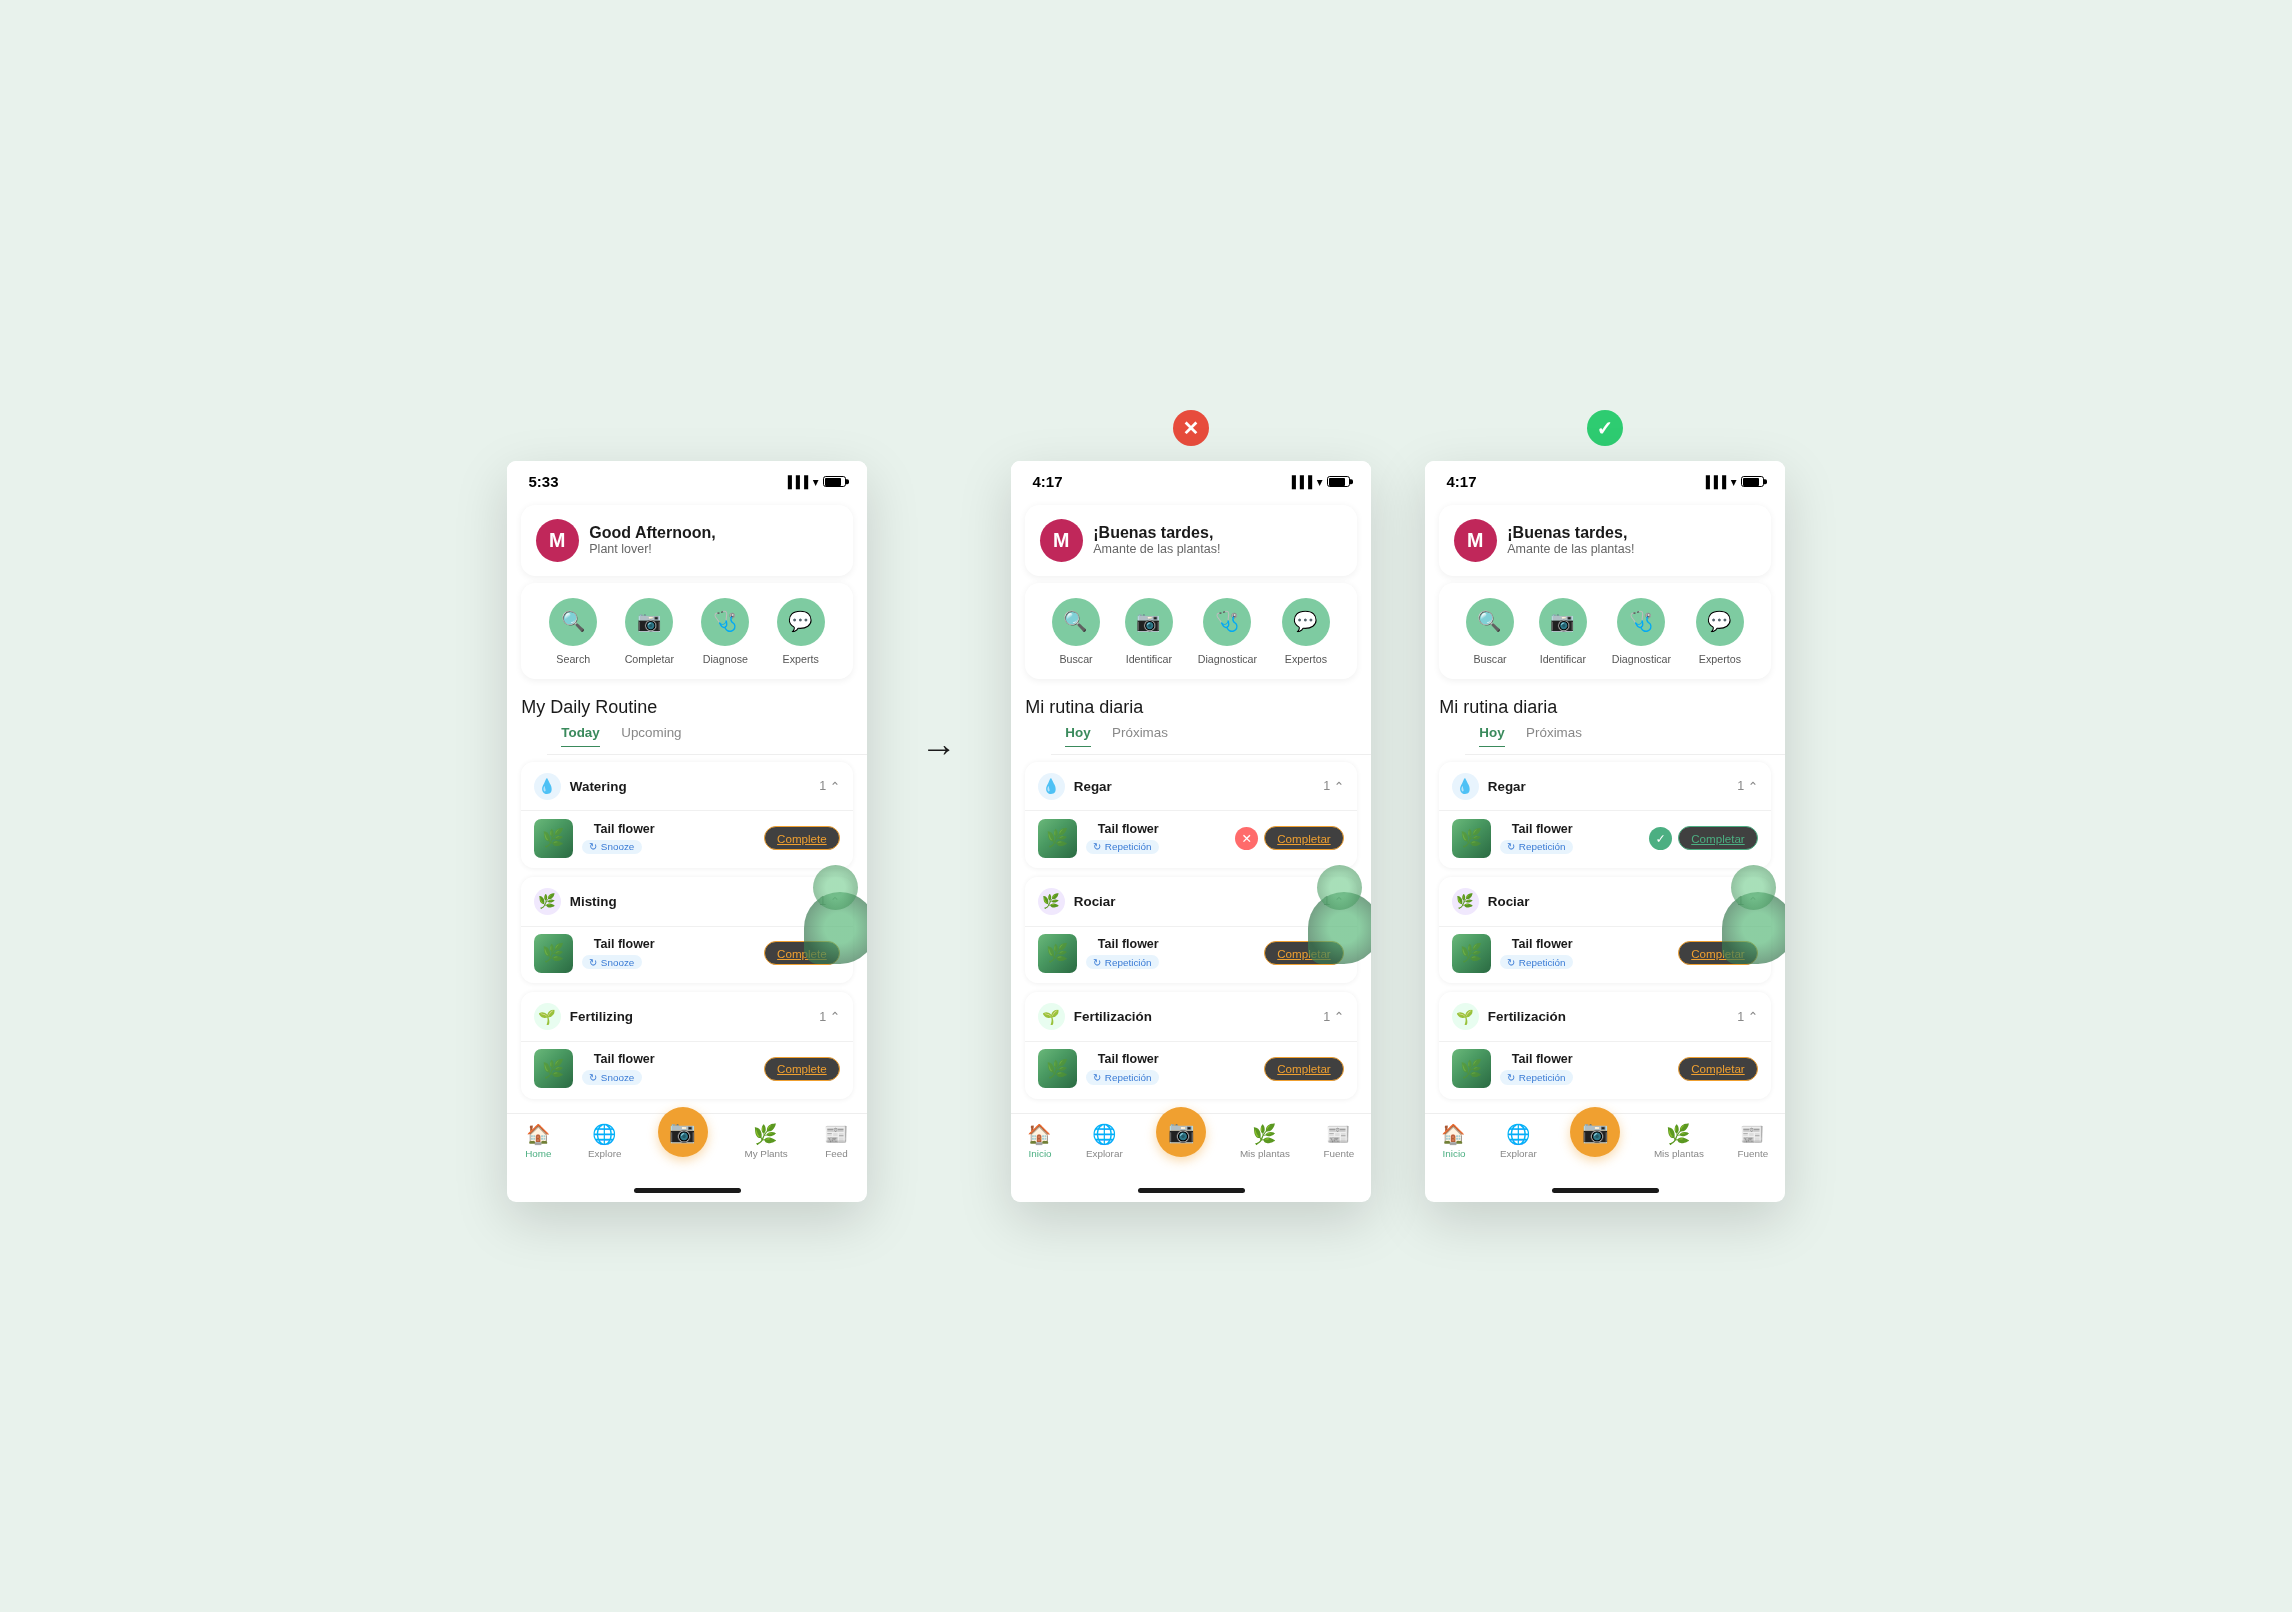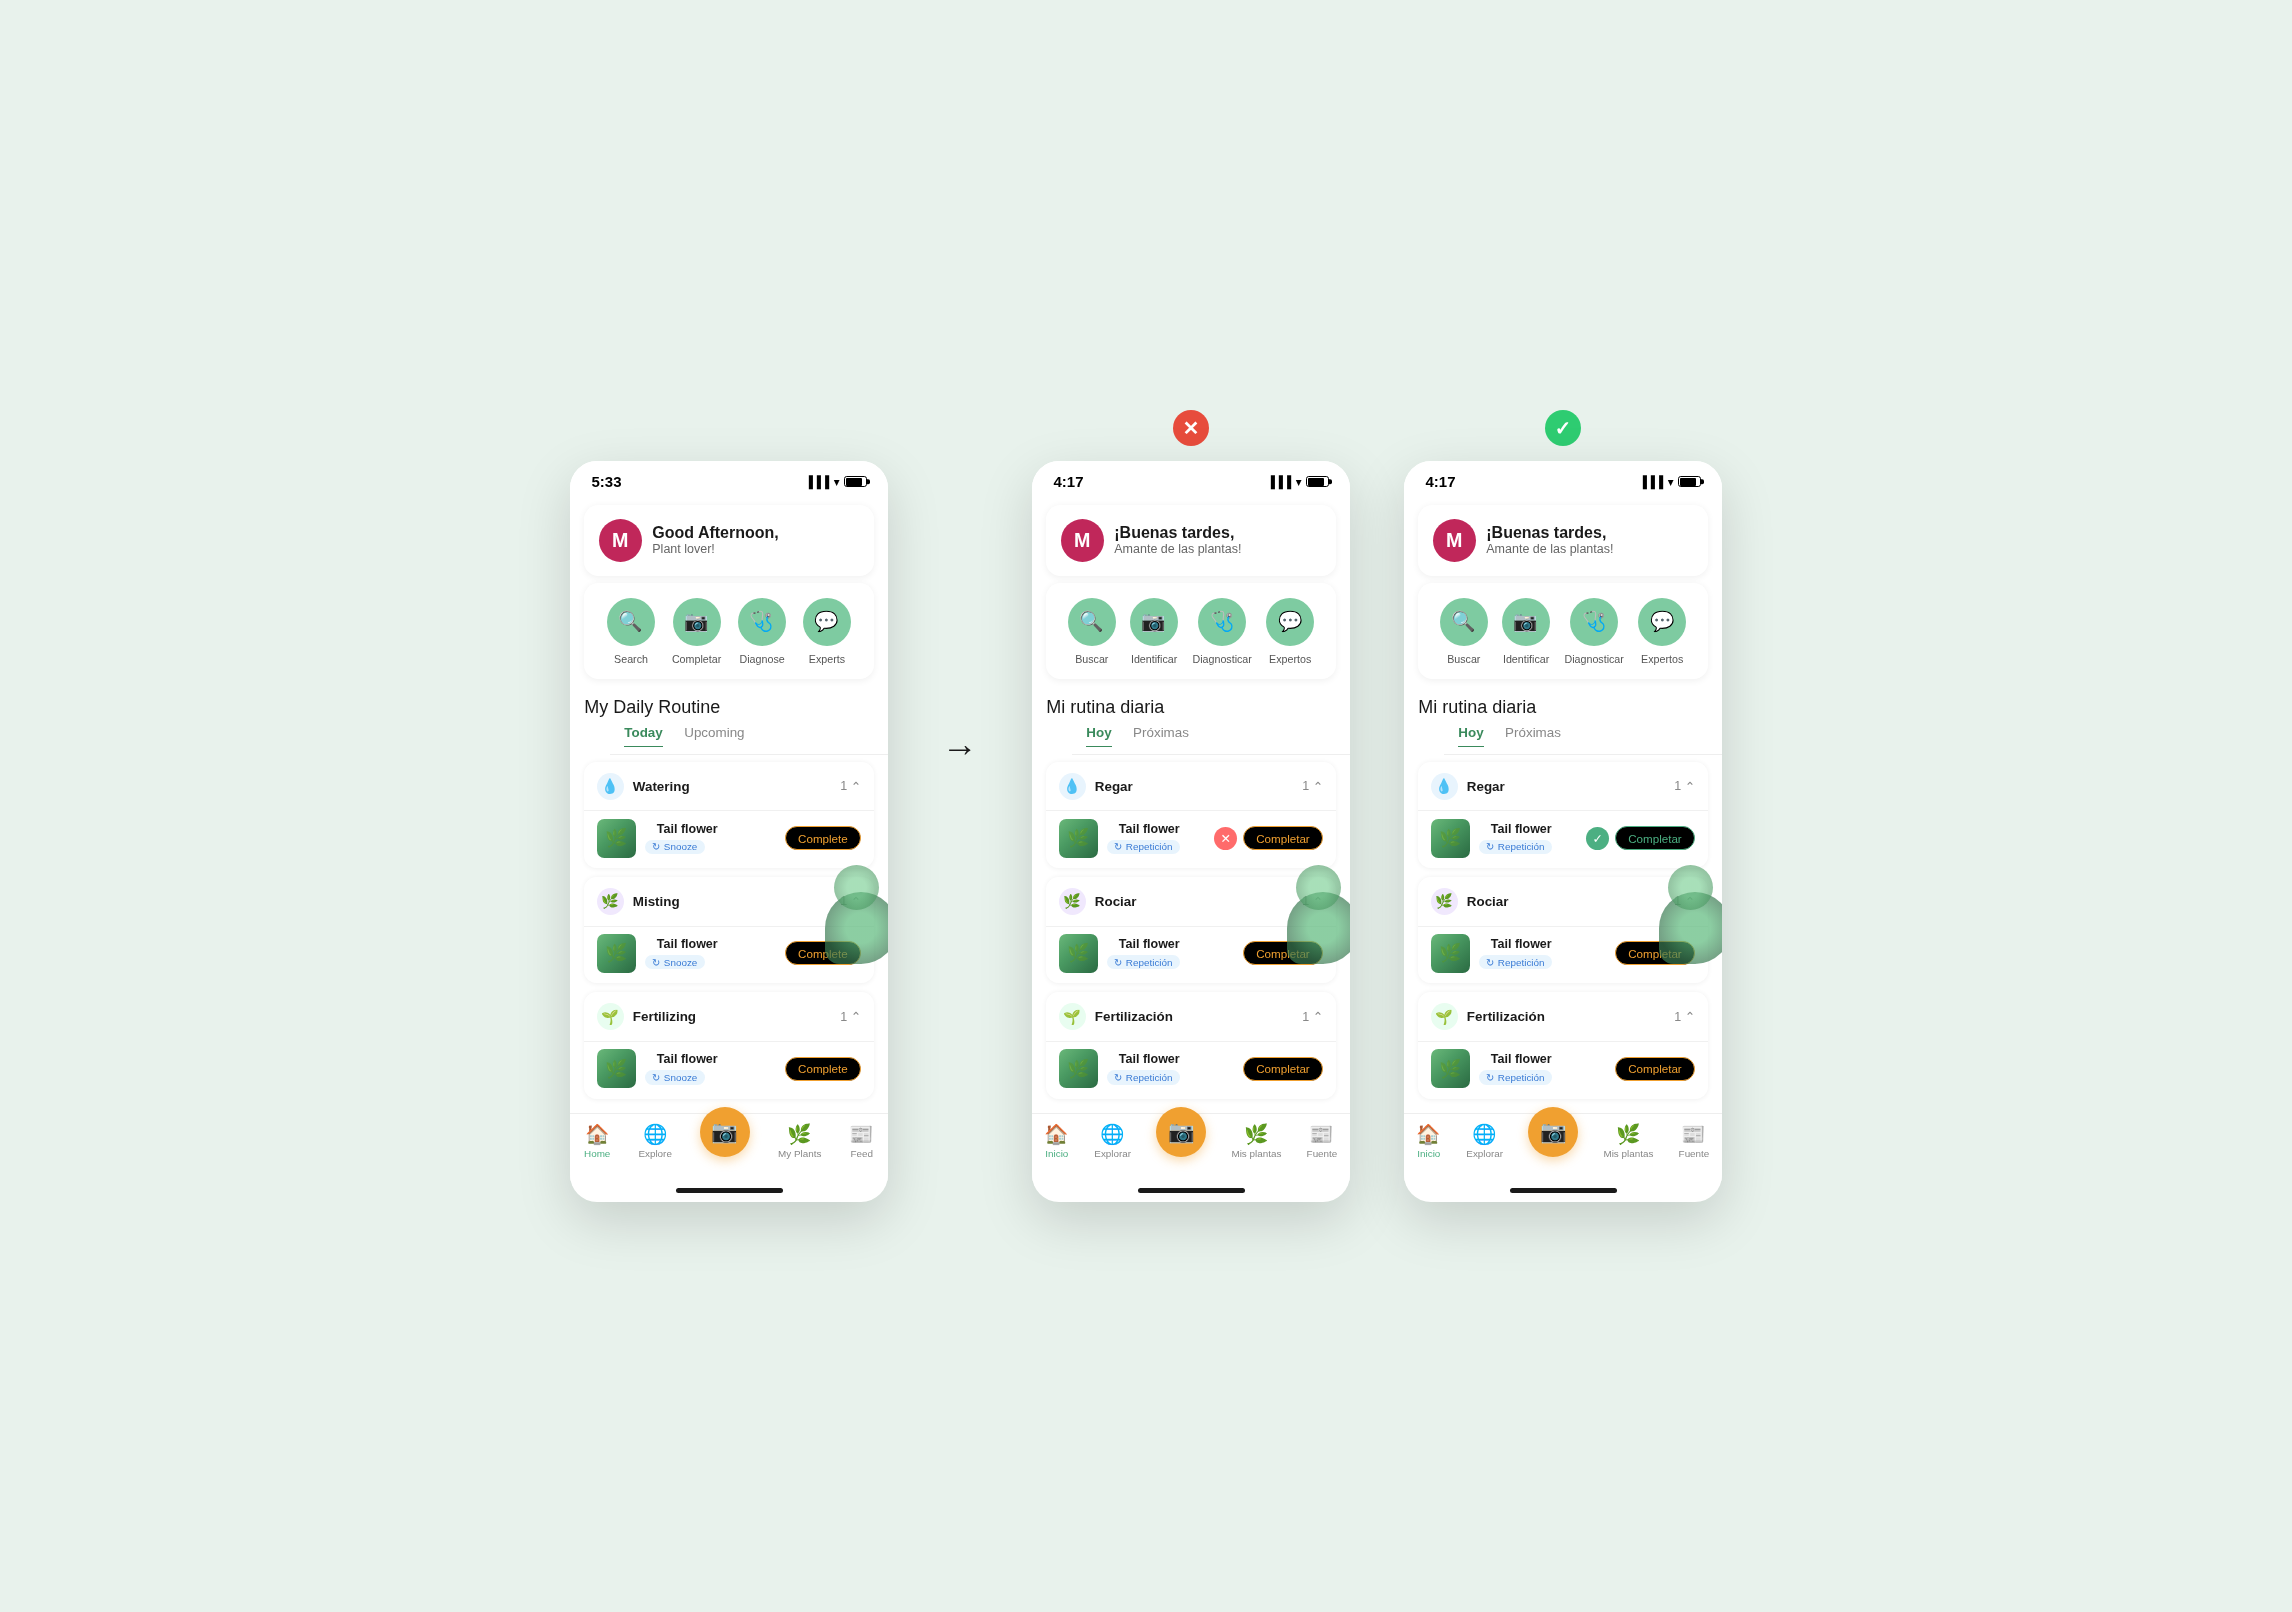--- a/index.html
+++ b/index.html
@@ -13,23 +13,23 @@
       padding: 36px 18px;
     }
     .page-wrapper {
       display: flex;
       gap: 54px;
       align-items: flex-start;
       position: relative;
     }
     
     .phone {
-      width: 318px;
+      width: 360px;
       background: white;
-      border-radius: 27px;
+      border-radius: 9px;
       box-shadow: 0 18px 54px rgba(0,0,0,0.15);
       overflow: hidden;
       position: relative;
       flex-shrink: 0;
     }
     
     .status-bar {
       display: flex;
       justify-content: space-between;
       align-items: center;
@@ -281,27 +281,28 @@
       font-size: 9.9px;
       margin-top: 3.6px;
     }
     .snooze-badge.repeticion {
       background: #e8f4fd;
       color: #3a7bd5;
     }
     .complete-btn {
       border: 1.3px solid #f0a030;
       color: #f0a030;
-      background: #000000;
+      background: #404040;
       border-radius: 18px;
       padding: 4.5px 12.5px;
       font-size: 11.6px;
       font-weight: 500;
       cursor: pointer;
       white-space: nowrap;
+      text-decoration: underline;
     }
     .complete-btn.green-check {
       border-color: #4caf82;
       color: #4caf82;
       display: flex;
       align-items: center;
       gap: 3.6px;
     }
     .x-circle {
       width: 23px;

